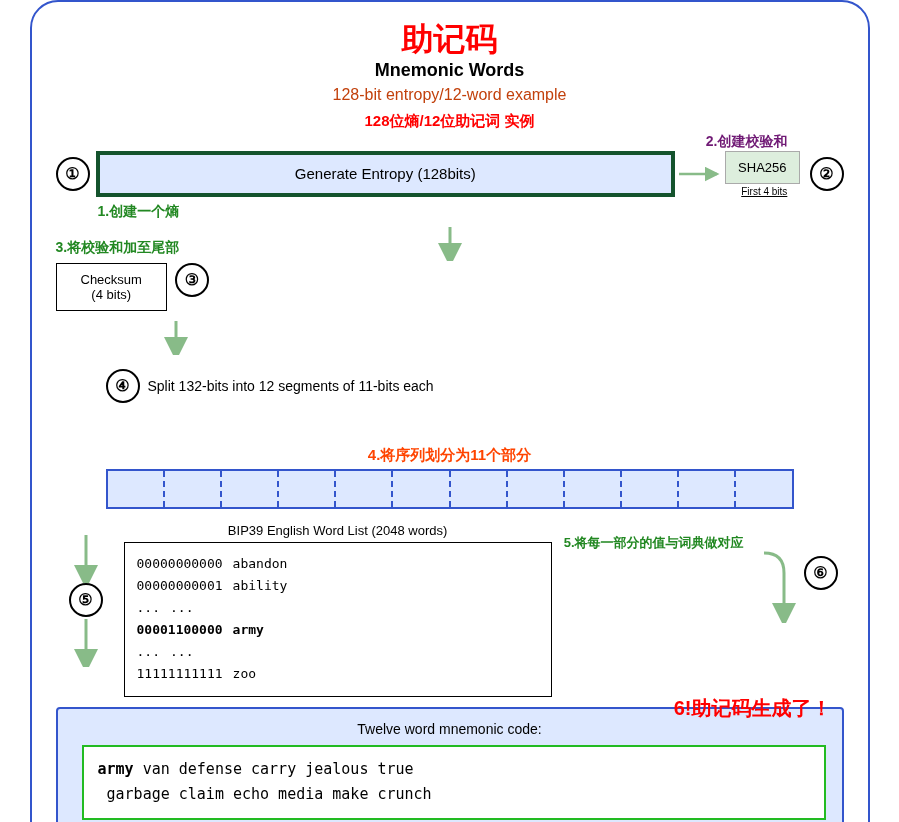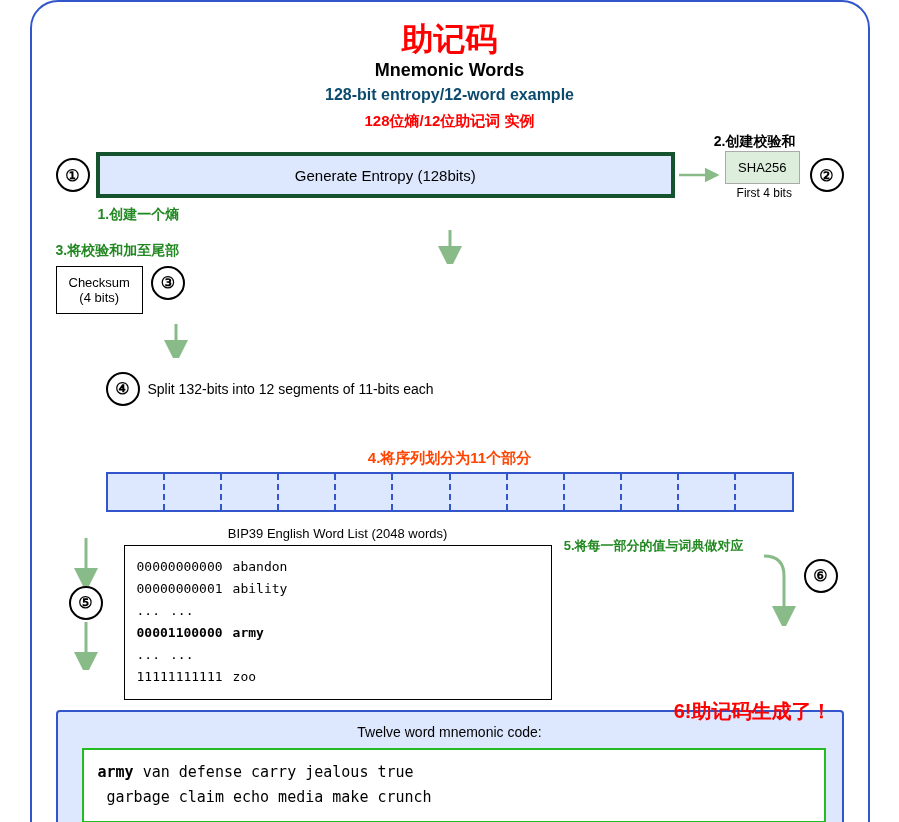--- a/index.html
+++ b/index.html
@@ -32,22 +32,22 @@
     .title-en1 {
       text-align: center;
       font-size: 18px;
       font-weight: bold;
       color: #000;
       line-height: 1.4;
     }
     .title-en2 {
       text-align: center;
       font-size: 16px;
-      font-weight: bold;
-      color: #0c4a6e;
+      font-weight: normal;
+      color: #c2410c;
       line-height: 1.4;
       margin-bottom: 4px;
     }
     .subtitle-cn {
       text-align: center;
       font-size: 15px;
       font-weight: bold;
       color: #ff0000;
       line-height: 1.4;
       margin-bottom: 10px;
@@ -91,25 +91,26 @@
       border: 1.5px solid #aaa;
       background: #ddeedd;
       padding: 8px 12px;
       font-size: 13px;
       text-align: center;
       color: #000;
       min-width: 72px;
       flex-shrink: 0;
     }
     .first4bits {
-      font-size: 12px;
+      font-size: 10px;
       color: #000;
       text-align: center;
       margin-top: 2px;
       margin-left: 4px;
+      text-decoration: underline;
     }
 
     
     .section-checksum {
       display: flex;
       align-items: stretch;
       margin-top: 28px;
       margin-bottom: 8px;
       position: relative;
     }
@@ -121,21 +122,21 @@
       font-size: 15px;
       text-align: center;
       color: #000;
       display: flex;
       align-items: center;
       justify-content: center;
     }
     .checksum-box {
       border: 1.5px solid #000;
       background: #fff;
-      padding: 8px 12px;
+      padding: 8px 24px;
       font-size: 13px;
       text-align: left;
       color: #000;
       min-width: 80px;
       display: flex;
       align-items: center;
       justify-content: center;
       flex-direction: column;
     }
     .step3-circle {
@@ -271,21 +272,21 @@
 <body>
 
 <div class="outer-container">
 
   <div class="title-cn">助记码</div>
   <div class="title-en1">Mnemonic Words</div>
   <div class="title-en2">128-bit entropy/12-word example</div>
   <div class="subtitle-cn">128位熵/12位助记词 实例</div>
 
   <div style="position:relative;">
-    <div style="position:absolute; right:48px; top:-8px; color:#000000; font-weight:bold; font-size:14px; font-family:'Microsoft YaHei',Arial,sans-serif;">2.创建校验和</div>
+    <div style="position:absolute; right:56px; top:-8px; color:#701a75; font-weight:bold; font-size:14px; font-family:'Microsoft YaHei',Arial,sans-serif;">2.创建校验和</div>
   </div>
 
   <div class="section-entropy" style="margin-top:20px; position:relative;">
 
     <div class="step-circle">①</div>
 
     <div class="entropy-box">Generate Entropy (128bits)</div>
 
     <div style="width:50px; display:flex; align-items:center; justify-content:center;">
       <svg width="46" height="24" viewBox="0 0 46 24">

